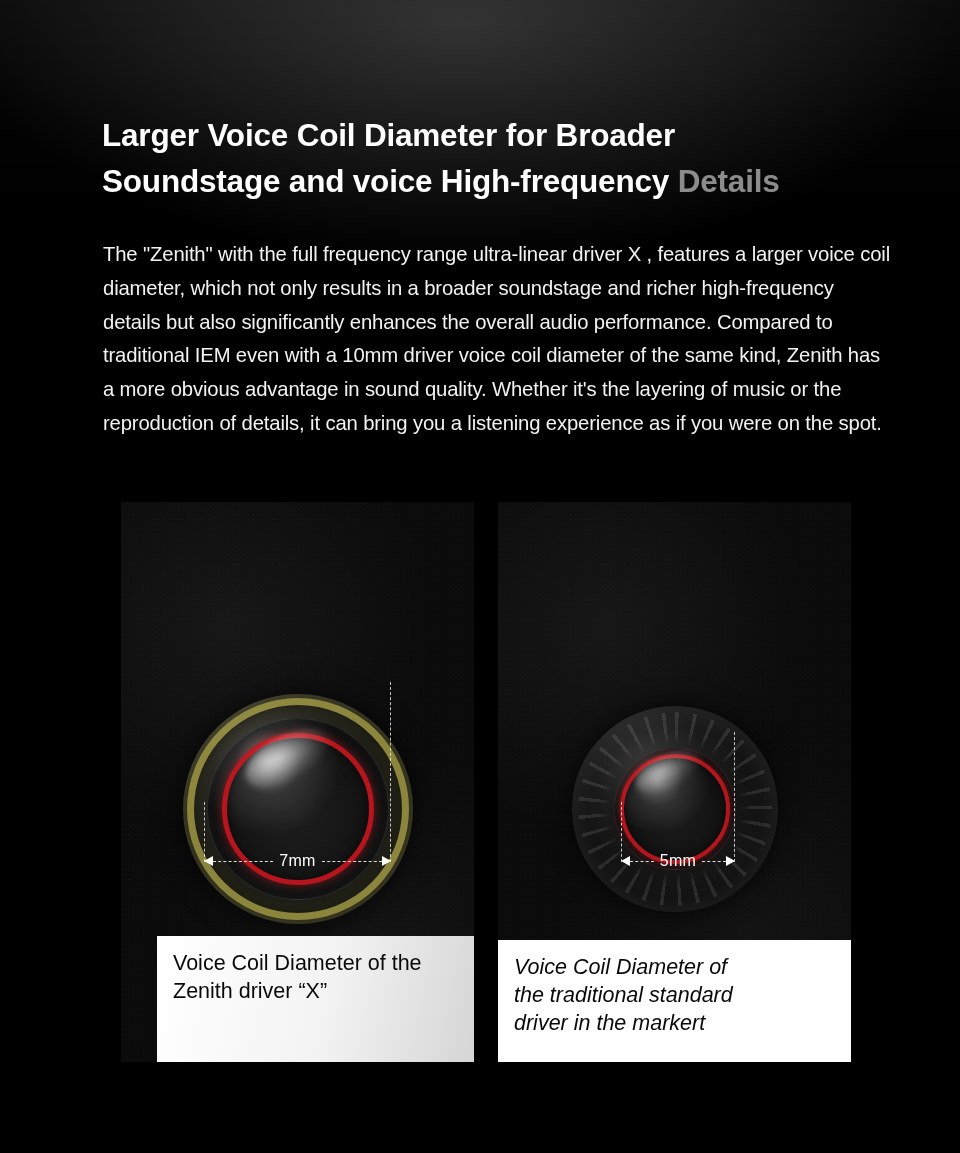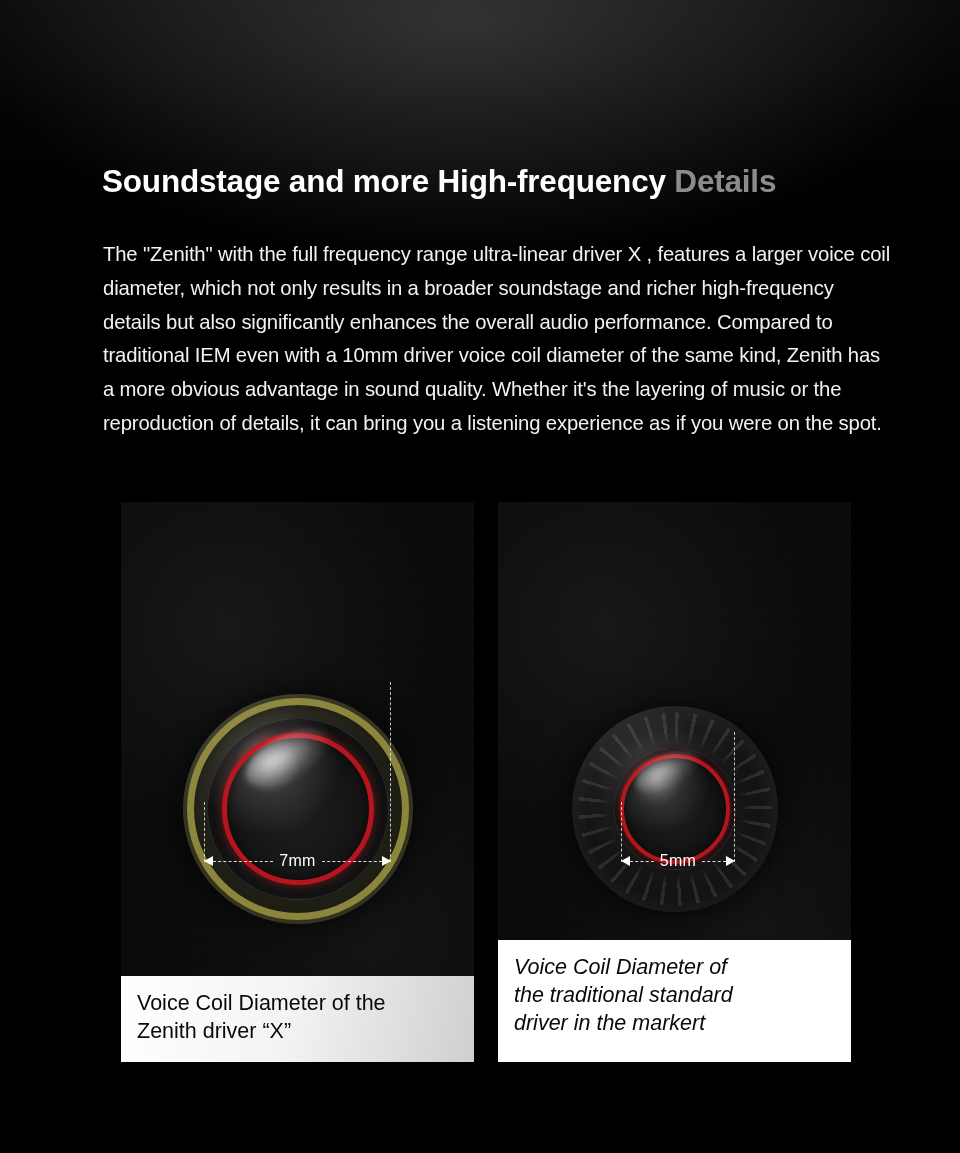--- a/index.html
+++ b/index.html
@@ -237,38 +237,39 @@
     bottom: 0;
     width: 100%;
     padding: 14px 16px 16px 16px;
     font-size: 21.5px;
     line-height: 1.3;
     font-weight: 400;
     color: #0a0a0a;
     white-space: pre-line;
   }
   .caption-a {
-    height: 86px;
+    height: 126px;
     background: linear-gradient(102deg, #ffffff 0%, #f3f3f3 48%, #cfcfcf 100%);
+    margin-left: 36px;
   }
   .caption-b {
     height: 122px;
     background: #ffffff;
     font-style: italic;
   }
 </style>
 </head>
 <body>
 
 <div class="page">
   <div class="bg-sheen"></div>
 
   <h1 class="headline">
-    <br>
-    <span>Soundstage and more High-frequency </span><span class="dim">Details</span>
+    <span>Larger Voice Coil Diameter for Broader</span><br>
+    <span>Soundstage and voice High-frequency </span><span class="dim">Details</span>
   </h1>
 
   <p class="body-copy">The "Zenith" with the full frequency range ultra-linear driver X , features a larger voice coil diameter, which not only results in a broader soundstage and richer high-frequency details but also significantly enhances the overall audio performance. Compared to traditional IEM even with a 10mm driver voice coil diameter of the same kind, Zenith has a more obvious advantage in sound quality. Whether it's the layering of music or the reproduction of details, it can bring you a listening experience as if you were on the spot.</p>
 
   <div class="compare">
 
     <div class="panel">
       <div class="photo">
         <div class="noise"></div>
         <div class="driver-a">

